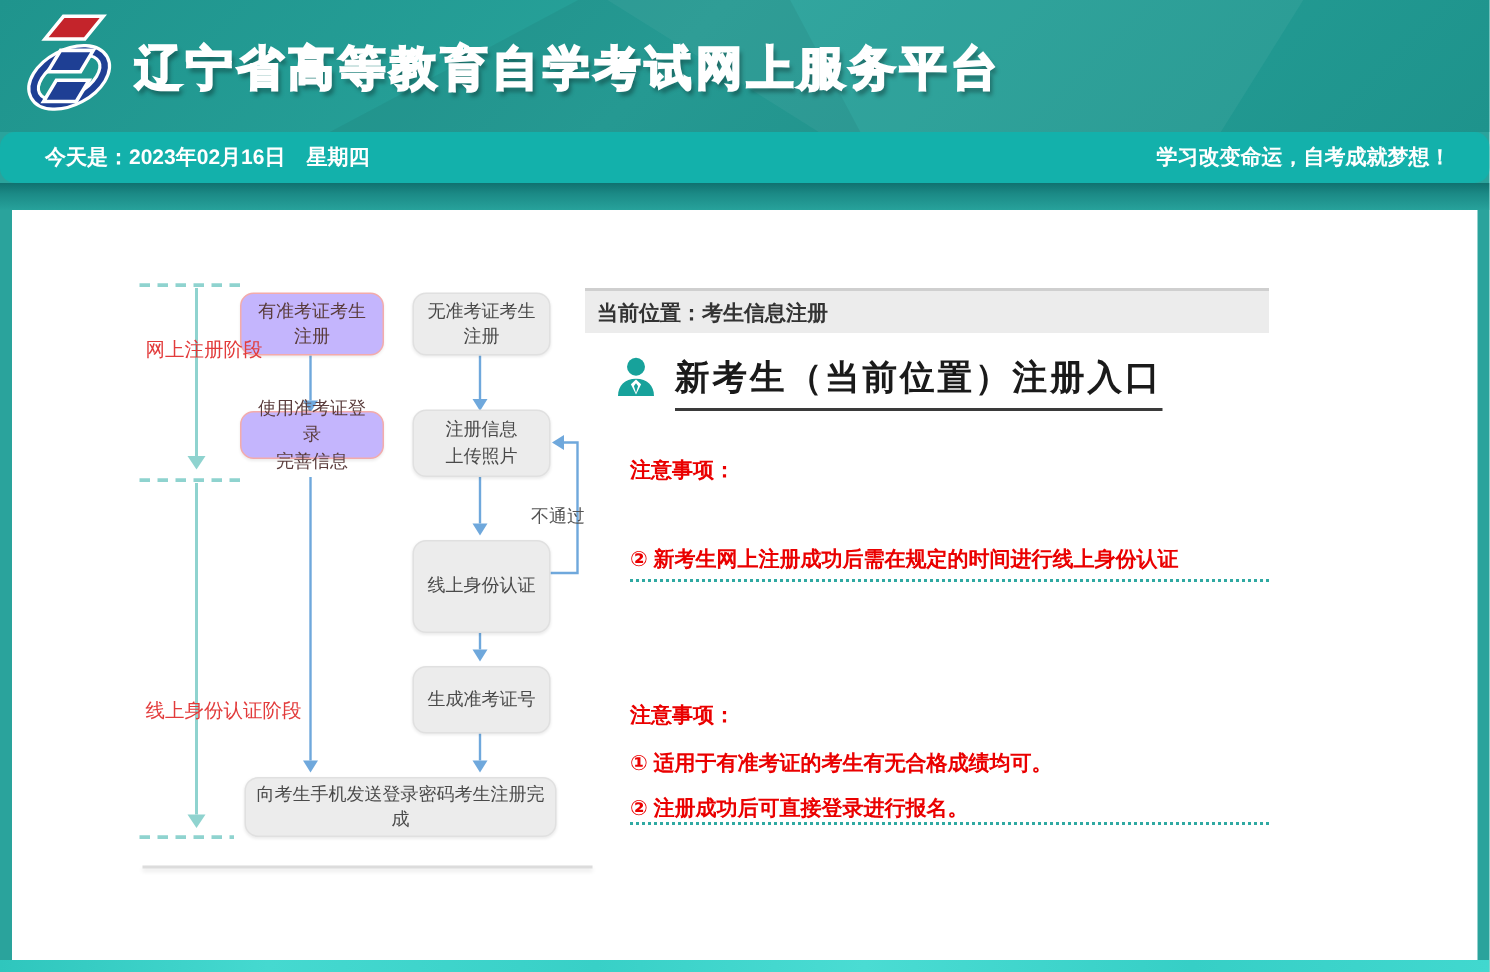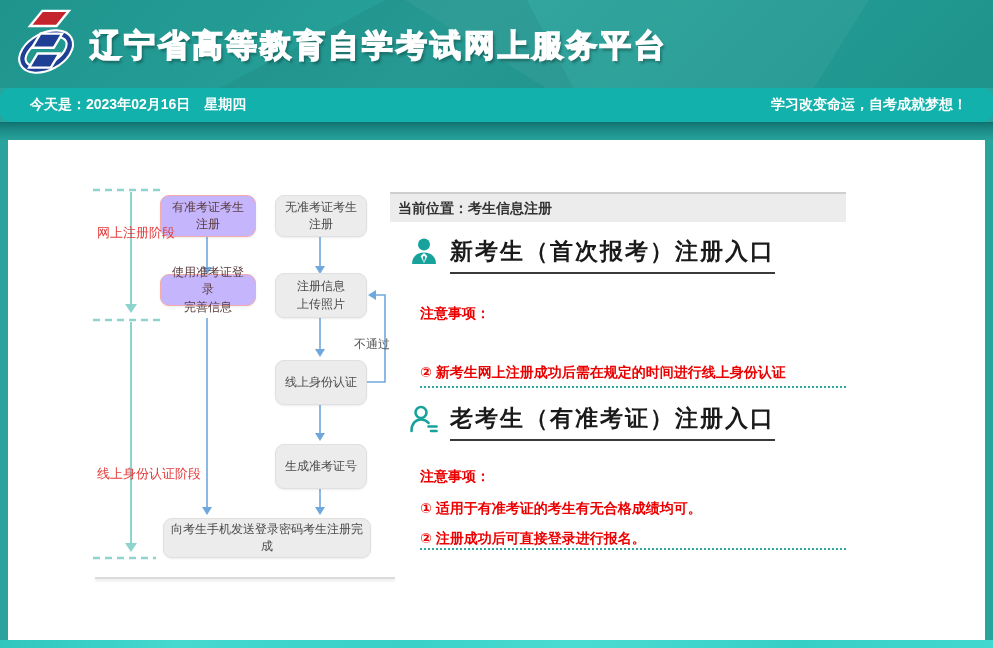--- a/index.html
+++ b/index.html
@@ -162,58 +162,47 @@
         <polygon points="368,150 368,160 360,155"></polygon>
       </g>
     </svg>
 
     <div class="flow-node pink" style="left:152px; top:55px; width:96px; height:42px;">有准考证考生注册</div>
     <div class="flow-node gray" style="left:267px; top:55px; width:92px; height:42px;">无准考证考生注册</div>
     <div class="flow-node pink" style="left:152px; top:134px; width:96px; height:32px;">使用准考证登录
 完善信息</div>
     <div class="flow-node gray" style="left:267px; top:133px; width:92px; height:45px;">注册信息
 上传照片</div>
-    <div class="flow-node gray" style="left:267px; top:220px; width:92px; height:45px;">线上身份认证</div>
+    <div class="flow-node gray" style="left:267px; top:220px; width:92px; height:62px;">线上身份认证</div>
     <div class="flow-node gray" style="left:267px; top:304px; width:92px; height:45px;">生成准考证号</div>
     <div class="flow-node gray" style="left:155px; top:378px; width:208px; height:40px;">向考生手机发送登录密码考生注册完成</div>
 
     <div class="stage-label" style="left:89px; top:84px;">网上注册阶段</div>
     <div class="stage-label" style="left:89px; top:325px;">线上身份认证阶段</div>
     <div class="fail-label" style="left:346px; top:196px;">不通过</div>
 
     <div class="flow-divider"></div>
 
     <div class="breadcrumb">当前位置：考生信息注册</div>
 
     <div class="entry-title-row" style="left:400px; top:96px;">
       <span class="entry-icon">
         <svg viewBox="0 0 32 32" width="32" height="32" aria-hidden="true">
           <circle cx="16" cy="8.5" r="6" fill="#17a29b"></circle>
           <path d="M16 16.5c-7.5 0-12 4.5-12 11.5h24c0-7-4.5-11.5-12-11.5z" fill="#17a29b"></path>
           <path d="M16 17l-3.4 3.2 3.4 6.8 3.4-6.8z" fill="#ffffff"></path>
           <path d="M16 19.5l-1.4 1.8 1.4 4.6 1.4-4.6z" fill="#17a29b"></path>
         </svg>
       </span>
-      <a class="entry-link">新考生（首次报考）注册入口</a>
+      <a class="entry-link">新考生（当前位置）注册入口</a>
     </div>
     <div class="notes-title" style="left:412px; top:165px;">注意事项：</div>
     <div class="note-line" style="left:412px; top:224px;">② 新考生网上注册成功后需在规定的时间进行线上身份认证</div>
     <div class="dotted-divider" style="left:412px; top:246px;"></div>
 
-    <div class="entry-title-row" style="left:400px; top:263px;">
-      <span class="entry-icon">
-        <svg viewBox="0 0 32 32" width="32" height="32" fill="none" stroke="#17a29b" stroke-width="2.6" stroke-linecap="round" aria-hidden="true">
-          <circle cx="13" cy="9.5" r="5.5"></circle>
-          <path d="M3.5 28c0-7.5 4.2-11.5 9.5-11.5 3.2 0 5.6 1.2 7.5 3.4"></path>
-          <line x1="20.5" y1="23.5" x2="28.5" y2="23.5"></line>
-          <line x1="23" y1="28" x2="28.5" y2="28"></line>
-        </svg>
-      </span>
-      <a class="entry-link">老考生（有准考证）注册入口</a>
-    </div>
     <div class="notes-title" style="left:412px; top:328px;">注意事项：</div>
     <div class="note-line" style="left:412px; top:360px;">① 适用于有准考证的考生有无合格成绩均可。</div>
     <div class="note-line" style="left:412px; top:390px;">② 注册成功后可直接登录进行报名。</div>
     <div class="dotted-divider" style="left:412px; top:408px;"></div>
 
   </main>
 
   <div class="footer"></div>
 </div>
 

